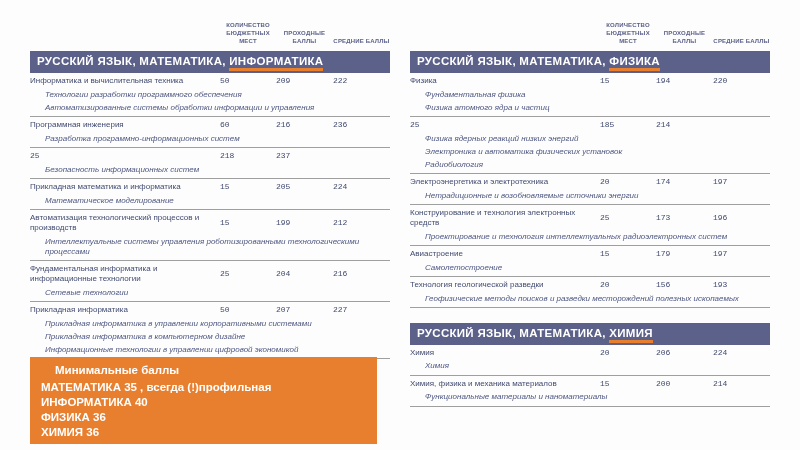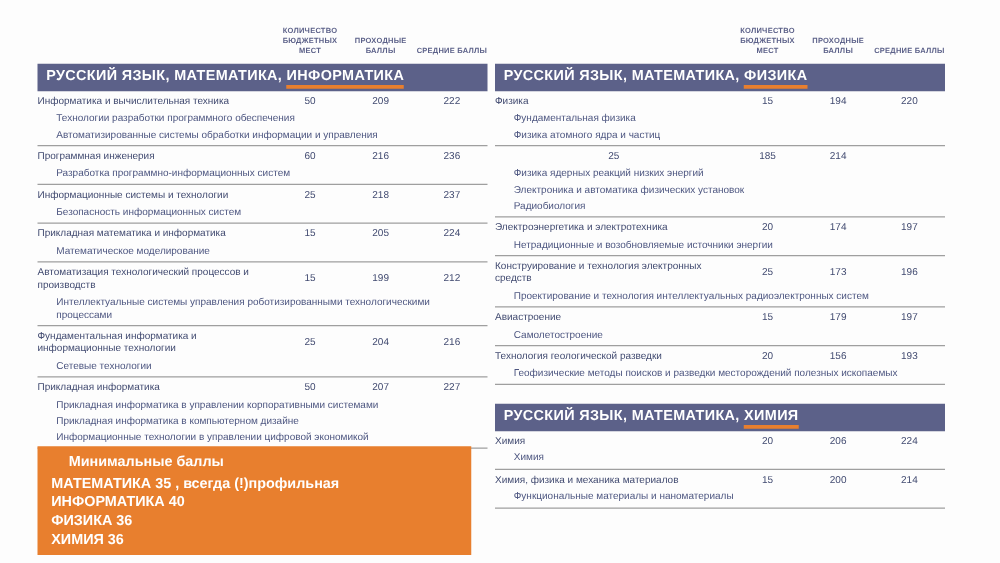--- a/index.html
+++ b/index.html
@@ -1,39 +1,39 @@
 <!DOCTYPE html>
 <html><head>
 <meta charset="utf-8">
 <style>
   html,body{margin:0;padding:0;}
   body{width:800px;height:450px;overflow:hidden;background:#fdfdfd;
        font-family:"Liberation Sans",sans-serif;}
   .page{position:relative;width:732px;height:450px;}
   .table-col{position:absolute;top:22px;width:360px;}
   #left-col{left:30px;}
-  #right-col{left:396px;}
+  #right-col{left:410px;}
 
   .score-table{margin:0 0 15px 0;}
   .col-headers{display:grid;grid-template-columns:1fr 56px 57px 57px;
        align-items:end;padding-bottom:6px;}
   .col-h{font-size:6px;font-weight:bold;color:#5c6189;text-align:center;
        line-height:1.3;letter-spacing:.2px;}
   .section-bar{background:#5c6189;color:#ffffff;font-weight:bold;
        font-size:11.5px;letter-spacing:.3px;padding:4px 0 5px 7px;
        line-height:1.1;white-space:nowrap;}
   .bar-highlight{border-bottom:3px solid #e87f2e;padding-bottom:1px;}
 
   .group{border-bottom:1px solid #9f9f9f;padding:1px 0 2px 0;}
   .prow{display:grid;grid-template-columns:1fr 56px 57px 57px;
        align-items:center;font-size:8px;color:#414a70;
        padding:2px 0;line-height:1.25;}
   .prow .name{padding-right:6px;}
-  .num{text-align:center;}
-  .profile{font-size:8px;color:#4d5680;
+  .num{text-align:left;font-family:Liberation Mono, monospace;}
+  .profile{font-size:8px;font-style:italic;color:#4d5680;
        padding:1.5px 0 1.5px 15px;line-height:1.25;}
 
   .note{position:absolute;left:30px;top:357px;width:347px;height:87px;
        background:#e87f2e;color:#ffffff;box-sizing:border-box;
        padding:7px 8px 0 11px;}
   .note-title{font-size:11.5px;font-weight:bold;margin-bottom:4px;padding-left:14px;}
   .note-line{font-size:11.5px;font-weight:bold;line-height:1.3;}
 </style>
 </head>
 <body>
@@ -71,21 +71,20 @@
       <span class="num">216</span>
       <span class="num">236</span>
     </div>
     <div class="profiles">
               <div class="profile">Разработка программно-информационных систем</div>
             </div>
   </div>
 
   <div class="group">
     <div class="prow">
-      <span class="name">Информационные системы и технологии</span>
       <span class="num">25</span>
       <span class="num">218</span>
       <span class="num">237</span>
     </div>
     <div class="profiles">
               <div class="profile">Безопасность информационных систем</div>
             </div>
   </div>
 
   <div class="group">

